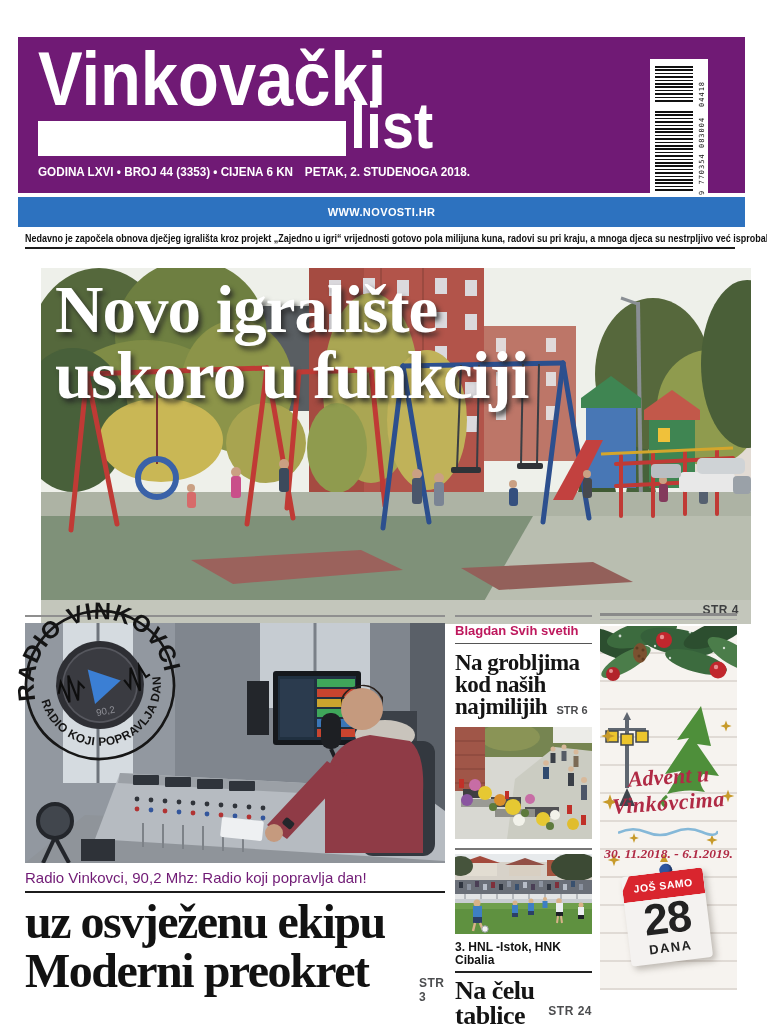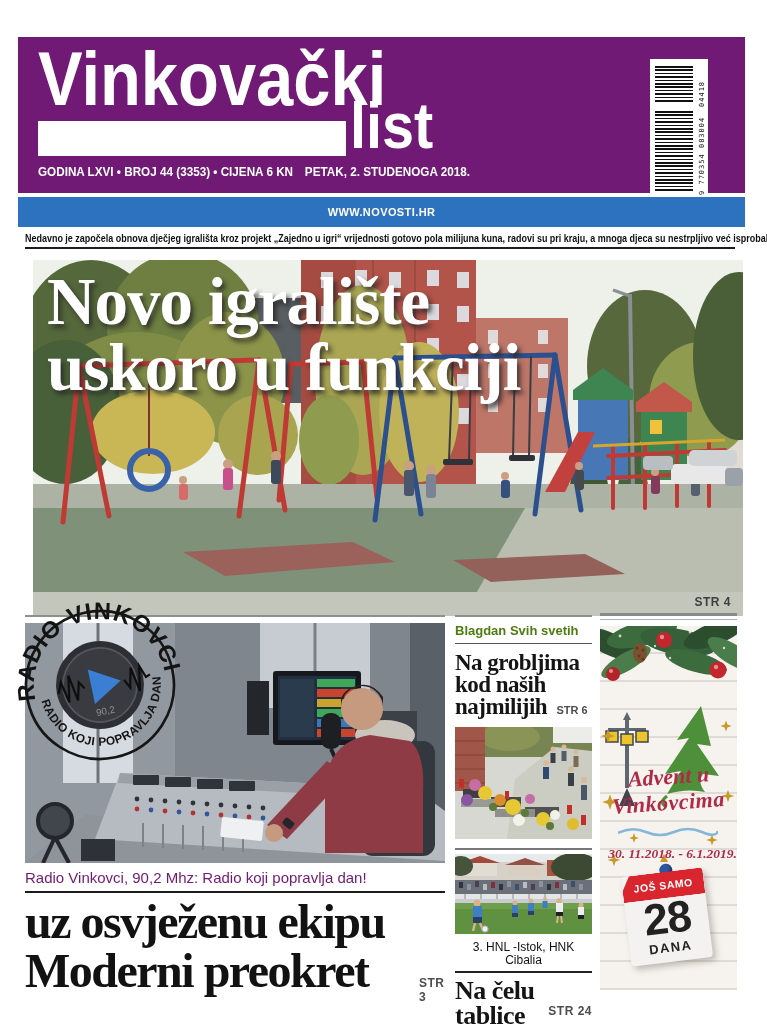--- a/index.html
+++ b/index.html
@@ -53,22 +53,22 @@
   .radio-photo{position:absolute;left:0;top:8px;width:420px;height:240px;overflow:hidden;}
   .radio-cap{position:absolute;left:0;top:254px;font-weight:400;font-size:15px;color:#701a75;white-space:nowrap;}
   .col-left .rule-d{position:absolute;left:0;top:276px;width:420px;}
   .left-head{position:absolute;left:0;top:282px;font-family:"Liberation Serif",serif;font-weight:700;
              font-size:48px;line-height:49px;letter-spacing:-1.5px;color:#121212;white-space:nowrap;}
   .col-left .str{position:absolute;left:394px;top:361px;}
 
   .stamp{position:absolute;left:12px;top:597px;width:176px;height:176px;transform:rotate(-12deg);z-index:5;}
 
   .col-mid{position:absolute;left:455px;top:615px;width:137px;}
-  .col-mid .kick{font-weight:700;font-size:13px;color:#4d7c0f;margin-top:7px;line-height:14px;}
-  .col-mid .kick2{font-weight:400;font-size:12px;color:#111;margin-top:7px;line-height:13px;text-align:center;}
+  .col-mid .kick{font-weight:700;font-size:13px;color:#be185d;margin-top:7px;line-height:14px;}
+  .col-mid .kick2{font-weight:700;font-size:12px;color:#111;margin-top:7px;line-height:13px;}
   .rule-k{height:1px;background:#555;margin-top:5px;}
   .mid-head{font-family:"Liberation Serif",serif;font-weight:700;font-size:23px;line-height:22px;
             letter-spacing:-.5px;color:#141414;margin-top:8px;}
   .mid-head .str-inline{font-size:11px;letter-spacing:0;margin-left:4px;}
   .mid-photo{margin-top:6px;width:137px;overflow:hidden;}
   .col-mid .rule-g2{height:2px;background:#777;margin-top:9px;}
   .rule-k2{height:2px;background:#222;margin-top:4px;}
   .mid-head2{position:relative;font-family:"Liberation Serif",serif;font-weight:700;font-size:26px;
              line-height:25px;letter-spacing:-.5px;color:#141414;margin-top:5px;}
   .mid-head2 .str{position:absolute;right:0;bottom:4px;}
@@ -78,21 +78,21 @@
   .rule-double-b{height:1px;background:#b0b0b0;margin-top:3px;}
   .ad{position:relative;margin-top:6px;width:137px;height:364px;overflow:hidden;
       background:#f6f3ef;
       background-image:repeating-linear-gradient(180deg,rgba(0,0,0,0) 0 26px,rgba(167,155,146,.28) 26px 28px);}
   .ad svg{position:absolute;}
   .advent-t{position:absolute;left:0;width:137px;text-align:center;color:#b02a45;
             font-family:"Liberation Serif",serif;font-style:italic;font-weight:700;
             transform:rotate(-4deg);}
   .advent-1{top:138px;font-size:22px;}
   .advent-2{top:164px;font-size:22px;letter-spacing:.5px;}
-  .advent-dates{position:absolute;left:0;top:220px;width:137px;text-align:right;color:#b02a45;
+  .advent-dates{position:absolute;left:0;top:220px;width:137px;text-align:center;color:#b02a45;
             font-family:"Liberation Serif",serif;font-style:italic;font-weight:700;font-size:13.5px;}
   .calendar{position:absolute;left:26px;top:246px;width:82px;height:90px;background:#f4f2f0;
             border-radius:4px;box-shadow:3px 4px 6px rgba(90,80,70,.35);transform:rotate(-7deg);}
   .cal-band{position:absolute;left:0;top:0;width:82px;height:26px;background:#d9252e;
             border-radius:4px 4px 0 0;display:flex;align-items:center;justify-content:center;
             clip-path:polygon(0 55%,10% 0,100% 0,100% 100%,0 100%);}
   .cal-band span{color:#fff;font-weight:700;font-size:10.5px;letter-spacing:.5px;}
   .cal-num{position:absolute;left:0;top:24px;width:82px;text-align:center;font-weight:800;
            font-size:44px;line-height:44px;color:#222;letter-spacing:-1px;}
   .cal-unit{position:absolute;left:0;top:68px;width:82px;text-align:center;font-weight:700;
@@ -122,21 +122,21 @@
   <div class="site-strip">
     <span>WWW.NOVOSTI.HR</span>
   </div>
   <div class="blue-rule"></div>
 
   <div class="teaser">
     <span>Nedavno je započela obnova dječjeg igrališta kroz projekt „Zajedno u igri“ vrijednosti gotovo pola milijuna kuna, radovi su pri kraju, a mnoga djeca su nestrpljivo već isprobala igrala</span>
   </div>
   <div class="black-rule"></div>
 
-  <figure class="lead" style="margin:8px">
+  <figure class="lead" style="margin:16px">
     <svg width="710" height="356" viewBox="0 0 710 356">
       <rect width="710" height="356" fill="#eef0ea"></rect>
 
       <rect x="628" y="118" width="82" height="95" fill="#e2dbd4"></rect>
       <rect x="652" y="100" width="30" height="60" fill="#cf9386"></rect>
 
       <rect x="190" y="38" width="85" height="105" fill="#595e62"></rect>
 
       <rect x="268" y="0" width="175" height="232" fill="#b2544a"></rect>
       <rect x="268" y="0" width="55" height="232" fill="#a54b41"></rect>

